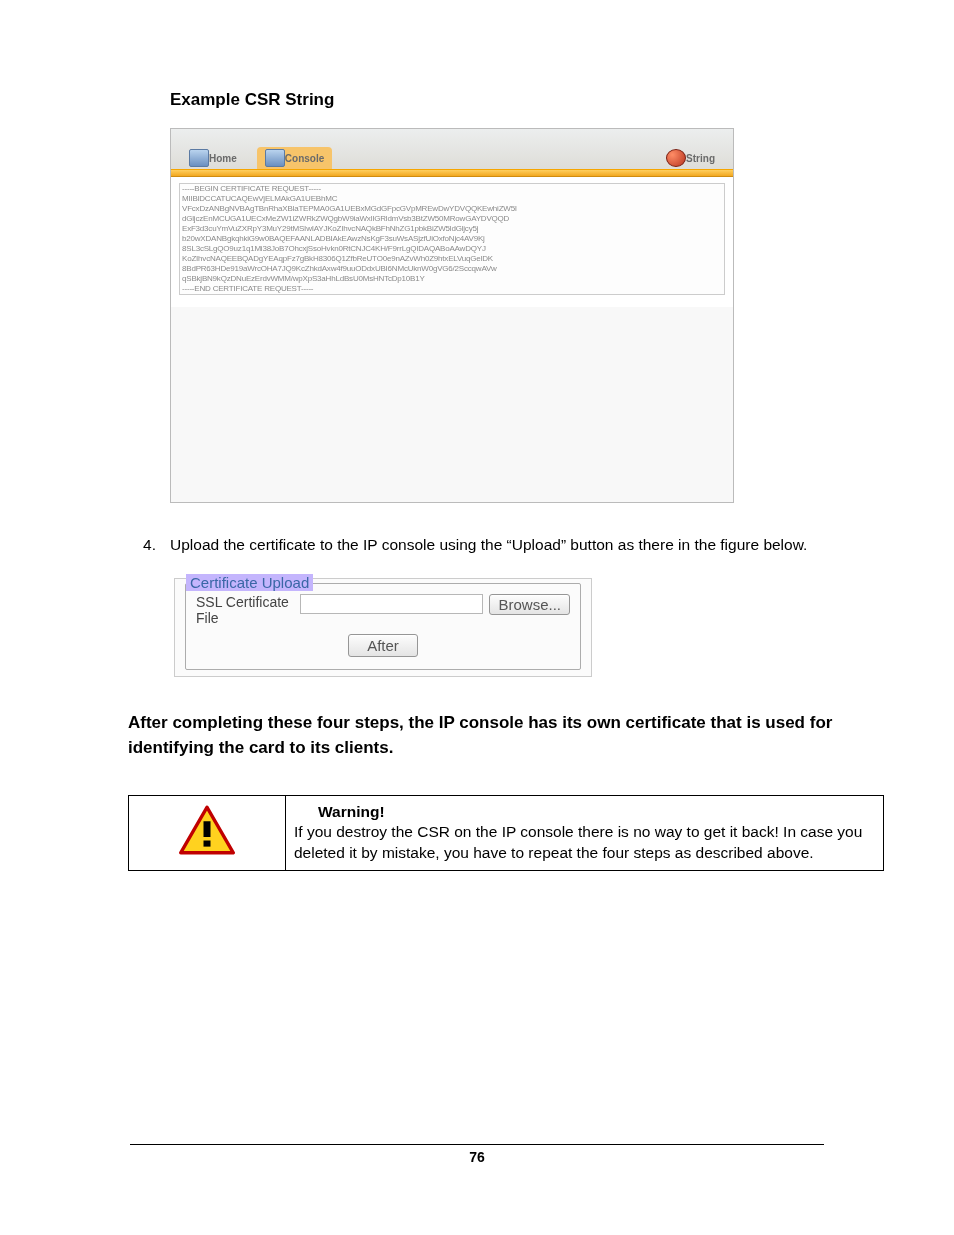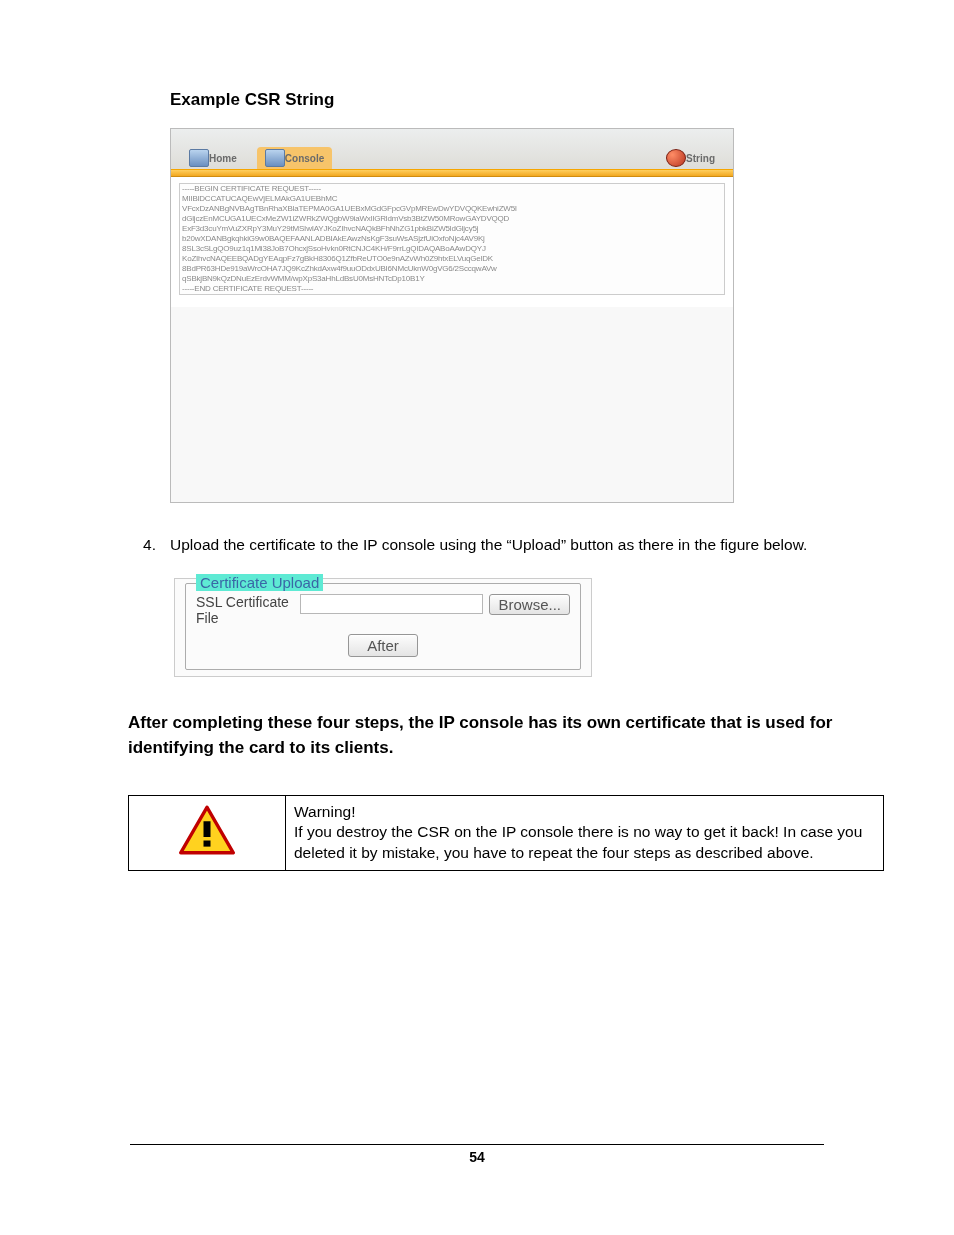--- a/index.html
+++ b/index.html
@@ -122,22 +122,22 @@
   .fieldset {
     margin: 0 10px;
     border: 1px solid #acacac;
     border-radius: 2px;
     padding: 10px 10px 12px 10px;
     position: relative;
   }
   .legend {
     position: absolute;
     top: -10px;
-    left: 10px;
-    background: #5eead4;
+    left: 0;
+    background: #c4b5fd;
     padding: 0 4px;
     font-size: 15px;
     color: #3a67a6;
     font-weight: normal;
   }
   .form-row {
     display: flex;
     align-items: flex-start;
     gap: 6px;
     margin-bottom: 8px;
@@ -191,21 +191,21 @@
     line-height: 1.35;
   }
   .warn-icon-cell { width: 140px; text-align: center; }
   .warn-tri {
     width: 56px;
     height: 50px;
     display: inline-block;
     position: relative;
   }
   .warn-tri svg { width: 56px; height: 50px; }
-  .warn-title { font-weight: normal; }
+  .warn-title { font-weight: bold; margin-left: 24px; }
 
   
   .page-num {
     position: absolute;
     bottom: 70px;
     left: 0;
     right: 0;
     border-top: 1px solid #000;
     margin: 0 130px 0 130px;
     text-align: center;
@@ -291,14 +291,14 @@
         <td>
           <span class="warn-title">Warning!</span><br>
           <span>If you destroy the CSR on the IP console there is no way to get it back! In case you deleted it by mistake, you have to repeat the four steps as described above.</span>
         </td>
       </tr>
     </tbody>
       </table>
 
   </div>
 
-  <div class="page-num">54</div>
+  <div class="page-num">76</div>
 </div>
 
 </body></html>

